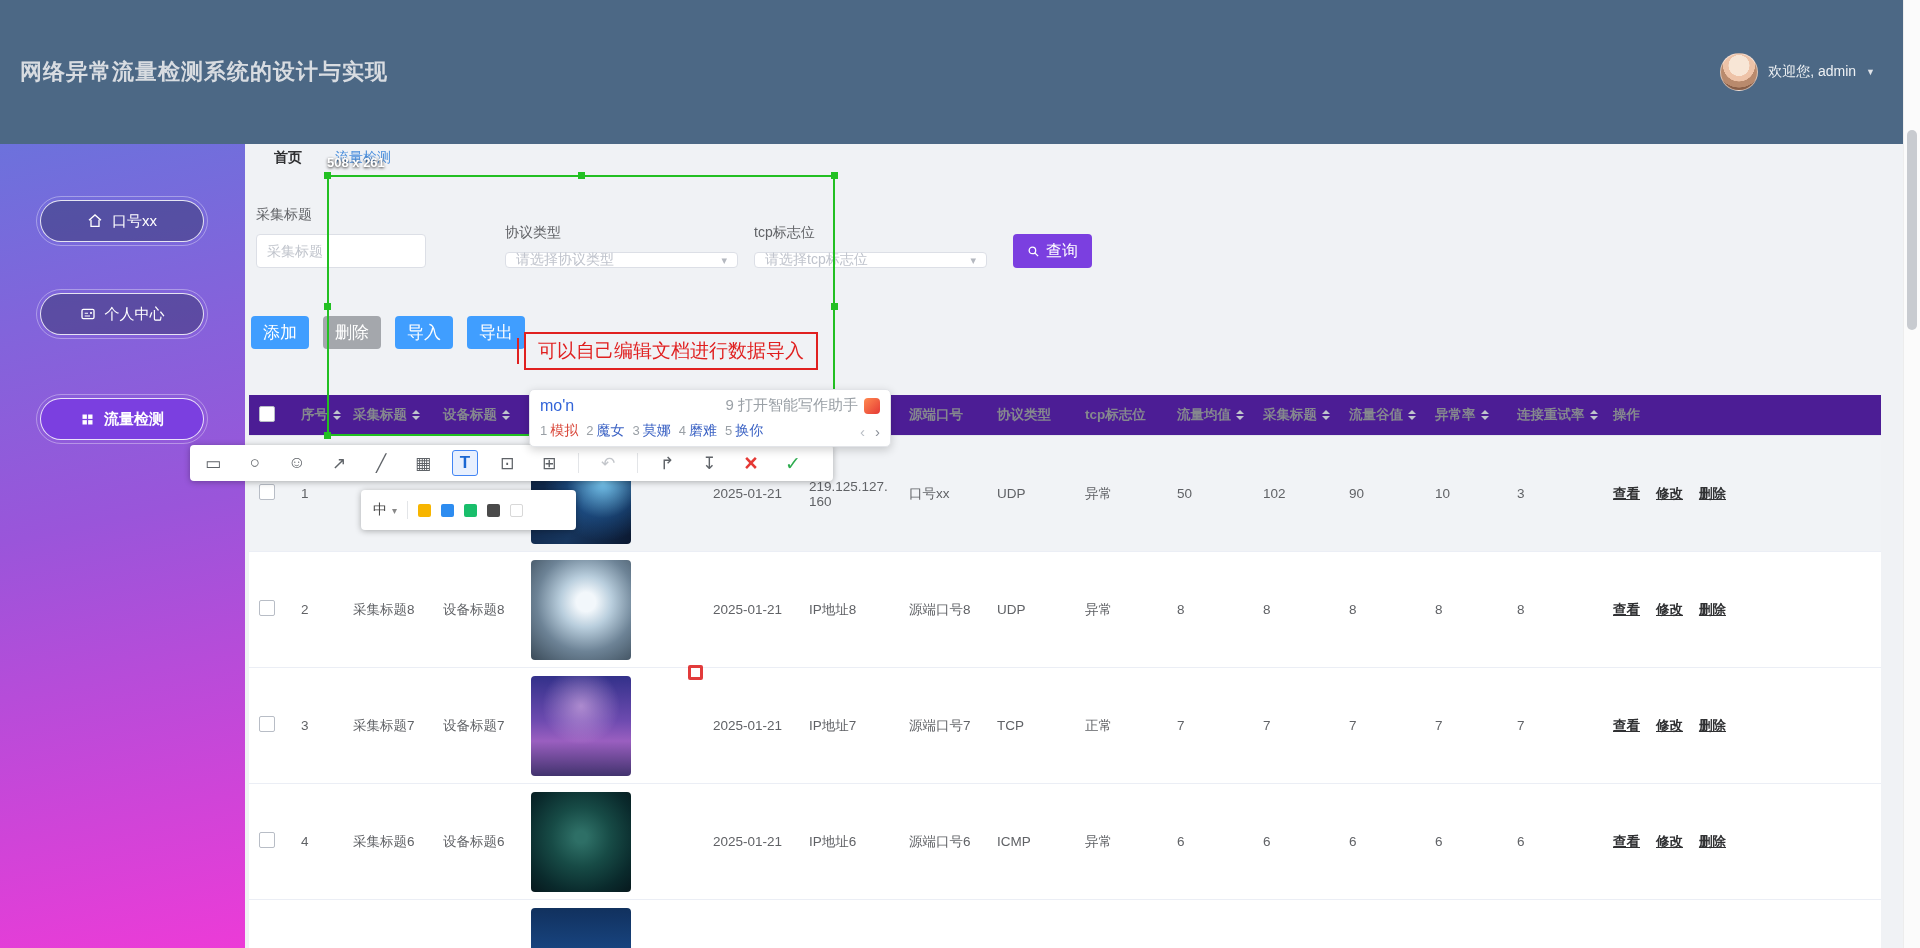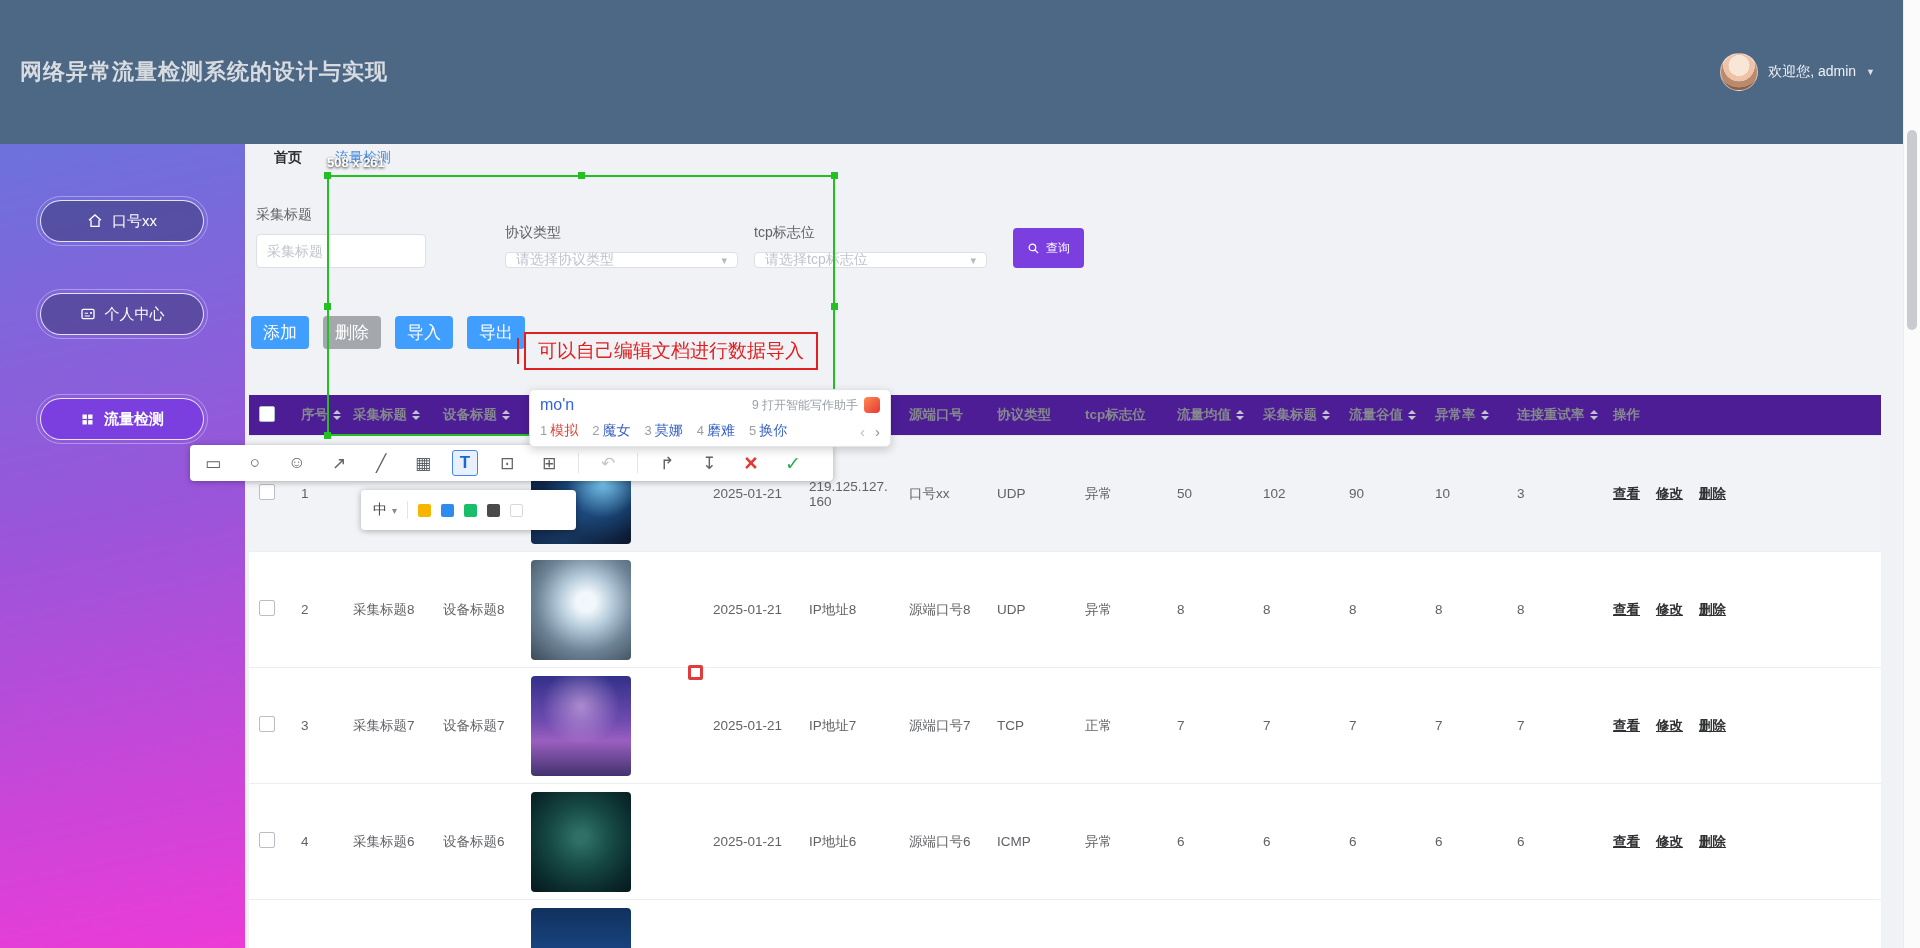--- a/index.html
+++ b/index.html
@@ -26,21 +26,21 @@
   .bc-cur{color:#4a8edc;cursor:pointer;}
 
   .filters{display:flex;margin-top:38px;margin-left:7px;align-items:flex-end;}
   .fgroup{display:flex;flex-direction:column;gap:10px;}
   .flabel{font-size:14px;color:#606266;line-height:19px;}
   .f-input{width:170px;height:34px;border:1px solid #dcdfe6;border-radius:4px;background:#fff;box-sizing:border-box;padding:0 10px;font-size:14px;color:#333;outline:none;}
   .f-input::placeholder{color:#c0c4cc;}
   .f-select{width:233px;height:16px;border:1px solid #dcdfe6;border-radius:4px;background:#fff;box-sizing:border-box;padding:0 10px;font-size:14px;display:flex;align-items:center;justify-content:space-between;color:#bfc3cc;cursor:pointer;}
   .f-select .chev{color:#b4b8bf;font-size:11px;}
   .g2{margin-left:79px}.g3{margin-left:16px}
-  .btn-search{margin-left:26px;height:40px;padding:0 14px;border:none;border-radius:4px;background:#7b3fe0;color:#fff;font-size:12px;display:flex;align-items:center;gap:6px;cursor:pointer;}
+  .btn-search{margin-left:26px;height:34px;padding:0 14px;border:none;border-radius:4px;background:#7b3fe0;color:#fff;font-size:16px;display:flex;align-items:center;gap:6px;cursor:pointer;}
 
   .act-row{display:flex;gap:14px;margin-top:48px;margin-left:2px;}
   .btn{height:33px;padding:0 12px;border:none;border-radius:4px;color:#fff;font-size:17px;cursor:pointer;}
   .b-blue{background:#409eff}.b-gray{background:#a4a7ac}
 
   
   table.grid{margin-top:46px;width:1632px;border-collapse:collapse;table-layout:fixed;background:#fff;font-size:13.5px;color:#606266;}
   .grid th{height:40px;background:#4c1d95;border-bottom:1px solid #e4e7ed;font-weight:bold;color:#85888e;text-align:left;padding:0 10px;white-space:nowrap;}
   .grid td{height:115px;border-bottom:1px solid #ebeef5;padding:0 10px;vertical-align:middle;}
   tr.hl td{background:#f1f3f6;}
@@ -82,23 +82,23 @@
   .fs .chev{color:#888;font-size:10px;}
   .fdiv{width:1px;height:18px;background:#e3e5e8;}
   .sw{width:13px;height:13px;border-radius:2px;cursor:pointer;box-sizing:border-box;}
   .sw.sel{width:15px;height:15px;background:#fff;border:3px solid #e23b3b;}
   .sw.white{border:1px solid #d8d8d8;}
 
   
   .ime{position:absolute;left:529px;top:389px;width:362px;height:58px;background:#fff;border:1px solid #e2e4e8;border-radius:5px;box-shadow:0 3px 10px rgba(0,0,0,.18);z-index:60;padding:6px 10px;box-sizing:border-box;display:flex;flex-direction:column;justify-content:space-between;}
   .ime-top{display:flex;align-items:center;}
   .comp{color:#3264d8;font-size:16px;}
-  .assist{margin-left:auto;color:#9aa0a6;font-size:12px;display:flex;align-items:center;gap:6px;cursor:pointer;}
+  .assist{margin-left:auto;color:#9aa0a6;font-size:15px;display:flex;align-items:center;gap:6px;cursor:pointer;}
   .assist-icon{width:16px;height:16px;border-radius:4px;background:linear-gradient(135deg,#ff8a50,#e53935);}
-  .ime-cands{display:flex;align-items:center;gap:14px;font-size:14px;justify-content:space-between;}
+  .ime-cands{display:flex;align-items:center;gap:8px;font-size:14px;justify-content:space-between;}
   .cand{cursor:pointer;white-space:nowrap;}
   .cand .idx{color:#9aa0a6;margin-right:3px;font-size:13px;}
   .cand .word{color:#3b62c4;}
   .cand.first .word{color:#d9483b;}
   .pager{margin-left:auto;display:flex;gap:10px;color:#b9bdc4;font-size:15px;}
   .pager span{cursor:pointer;}
   .pg-next{color:#8a8f98;}
 
   
   .scrollbar{position:absolute;right:0;top:0;width:16px;bottom:0;background:#fbfbfb;border-left:1px solid #ededed;z-index:80;}

